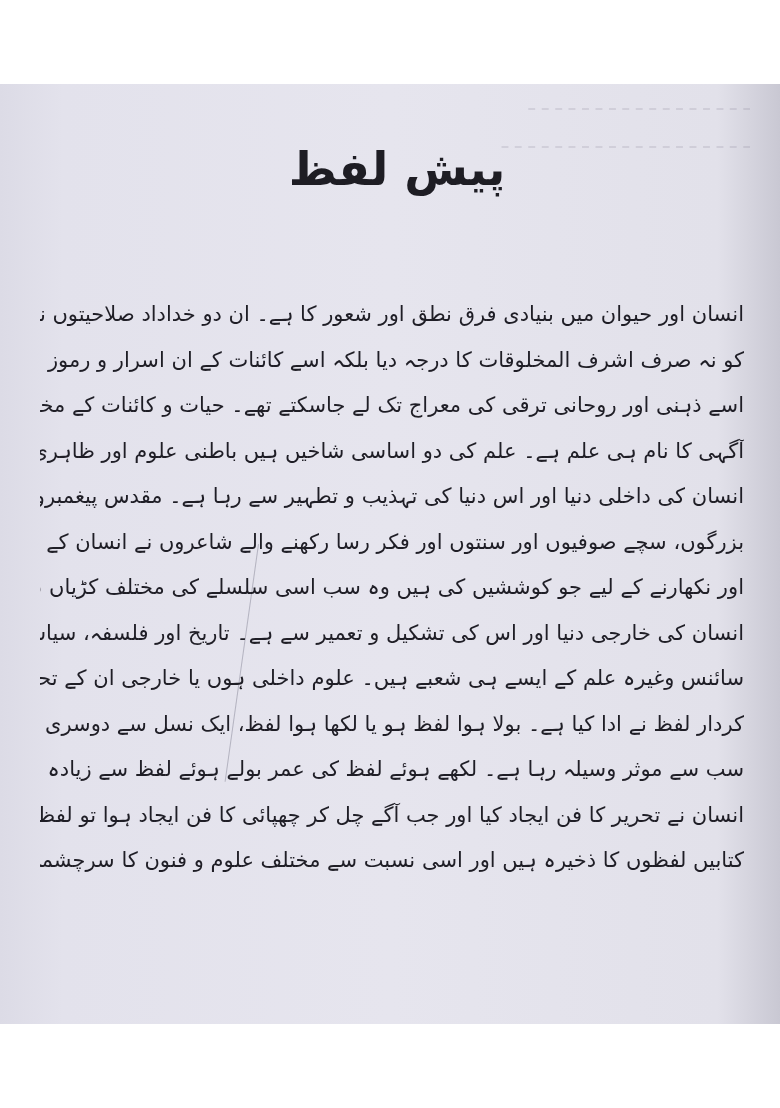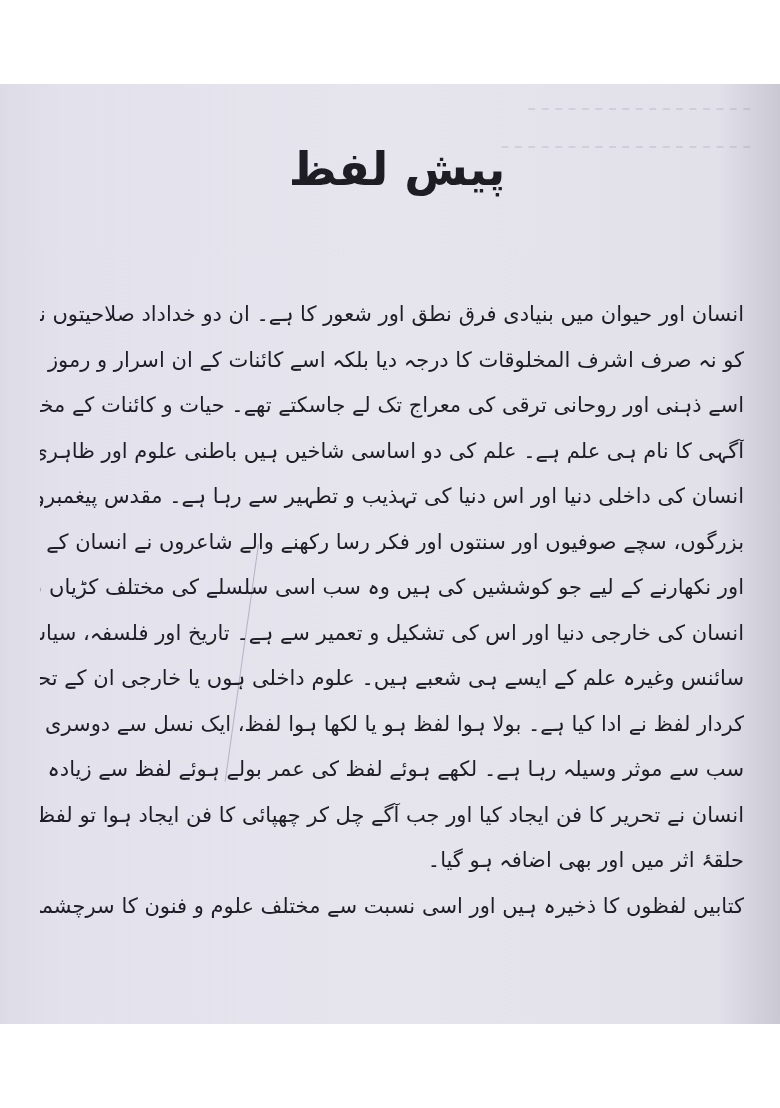--- a/index.html
+++ b/index.html
@@ -94,16 +94,15 @@
     <div class="line">اسے ذہنی اور روحانی ترقی کی معراج تک لے جاسکتے تھے۔ حیات و کائنات کے مخفی عوامل سے</div>
     <div class="line">آگہی کا نام ہی علم ہے۔ علم کی دو اساسی شاخیں ہیں باطنی علوم اور ظاہری علوم۔ باطنی علوم کا تعلق</div>
     <div class="line">انسان کی داخلی دنیا اور اس دنیا کی تہذیب و تطہیر سے رہا ہے۔ مقدس پیغمبروں کے علاوہ، خدارسیدہ</div>
     <div class="line">بزرگوں، سچے صوفیوں اور سنتوں اور فکر رسا رکھنے والے شاعروں نے انسان کے باطن کو سنوارنے</div>
     <div class="line">اور نکھارنے کے لیے جو کوششیں کی ہیں وہ سب اسی سلسلے کی مختلف کڑیاں ہیں۔ ظاہری علوم کا تعلق</div>
     <div class="line">انسان کی خارجی دنیا اور اس کی تشکیل و تعمیر سے ہے۔ تاریخ اور فلسفہ، سیاست اور اقتصاد، سماج اور</div>
     <div class="line">سائنس وغیرہ علم کے ایسے ہی شعبے ہیں۔ علوم داخلی ہوں یا خارجی ان کے تحفظ و ترویج میں بنیادی</div>
     <div class="line">کردار لفظ نے ادا کیا ہے۔ بولا ہوا لفظ ہو یا لکھا ہوا لفظ، ایک نسل سے دوسری نسل تک علم کی منتقلی کا</div>
     <div class="line">سب سے موثر وسیلہ رہا ہے۔ لکھے ہوئے لفظ کی عمر بولے ہوئے لفظ سے زیادہ ہوتی ہے۔ اسی لیے</div>
     <div class="line">انسان نے تحریر کا فن ایجاد کیا اور جب آگے چل کر چھپائی کا فن ایجاد ہوا تو لفظ کی زندگی اور اس کے</div>
-    <div class="line last">حلقۂ اثر میں اور بھی اضافہ ہو گیا۔</div>
     <div class="line">کتابیں لفظوں کا ذخیرہ ہیں اور اسی نسبت سے مختلف علوم و فنون کا سرچشمہ۔ قومی کونسل</div>
   </div>
 </div>
 
 </body></html>

